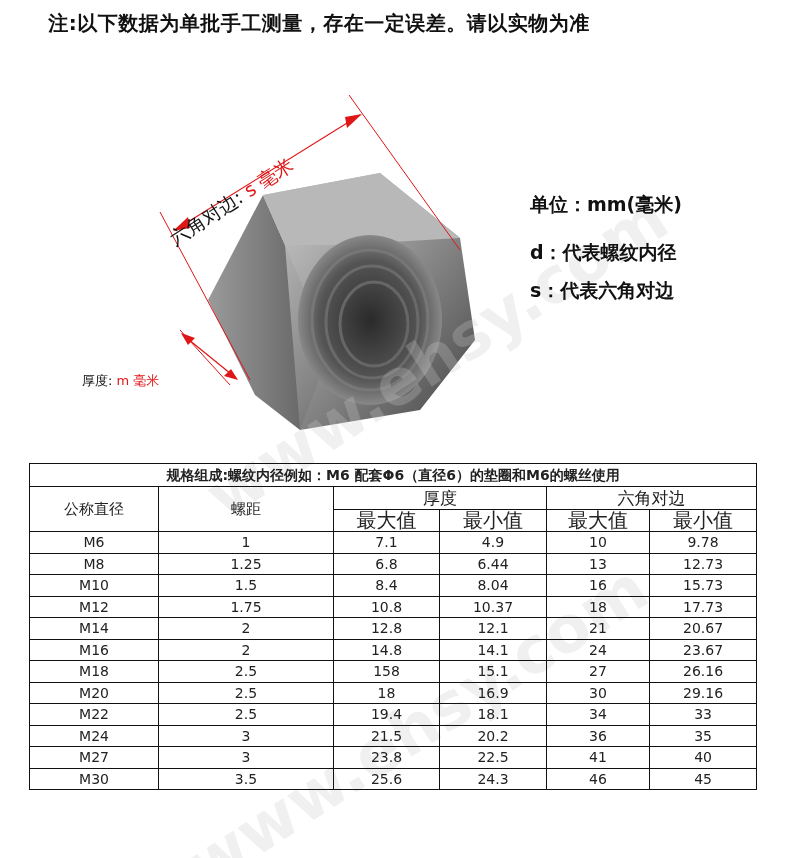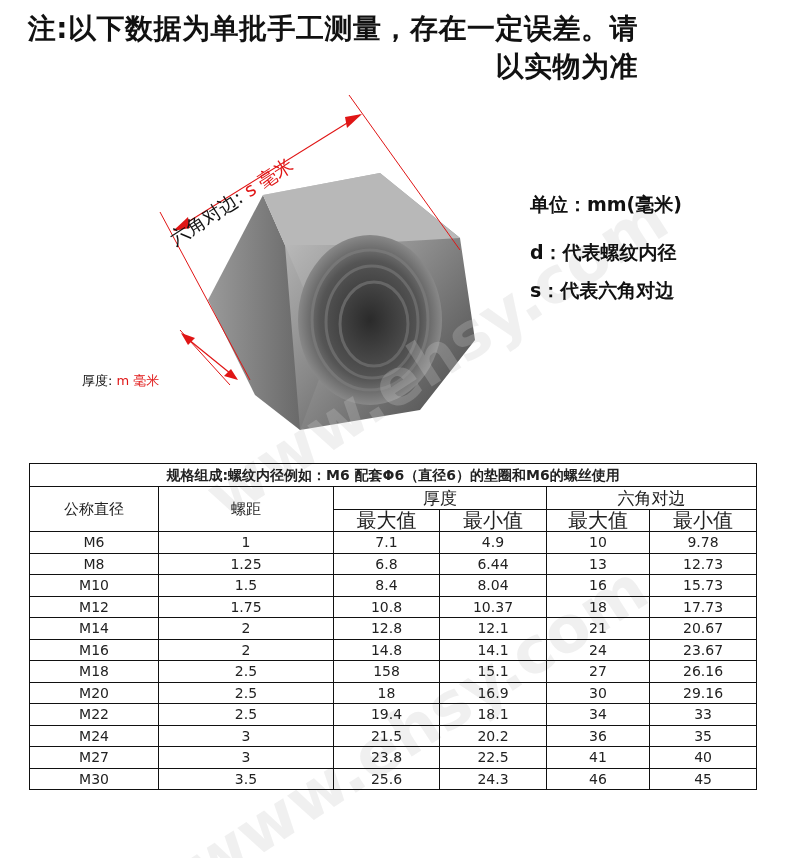--- a/index.html
+++ b/index.html
@@ -1,22 +1,22 @@
 <!DOCTYPE html>
 <html><head>
 <meta charset="utf-8">
 <style>
   html, body { margin: 0; padding: 0; }
   body {
     width: 790px; height: 858px; position: relative; overflow: hidden;
     background: #ffffff; font-family: "DejaVu Sans", "Liberation Sans", sans-serif; color: #111;
   }
   .notice {
-    position: absolute; left: 0; top: 10px; width: 638px; text-align: right;
-    font-size: 28px; font-weight: bold; letter-spacing: 0.5px; color: #111;
+    position: absolute; left: 0; top: 10px; width: 638px; text-align: center;
+    font-size: 20px; font-weight: bold; letter-spacing: 0.5px; color: #111;
   }
   .diagram { position: absolute; left: 0; top: 60px; width: 790px; height: 400px; }
   .legend { position: absolute; left: 530px; top: 190px; }
   .legend .unit { font-size: 19px; font-weight: bold; margin-bottom: 22px; }
   .legend .item { font-size: 19px; font-weight: bold; margin-bottom: 12px; }
   .label-s {
     position: absolute; left: 165px; top: 170px; transform-origin: left top; transform: rotate(-33deg);
     font-size: 19px; white-space: nowrap;
   }
   .label-m { position: absolute; left: 82px; top: 372px; font-size: 13px; white-space: nowrap; }

